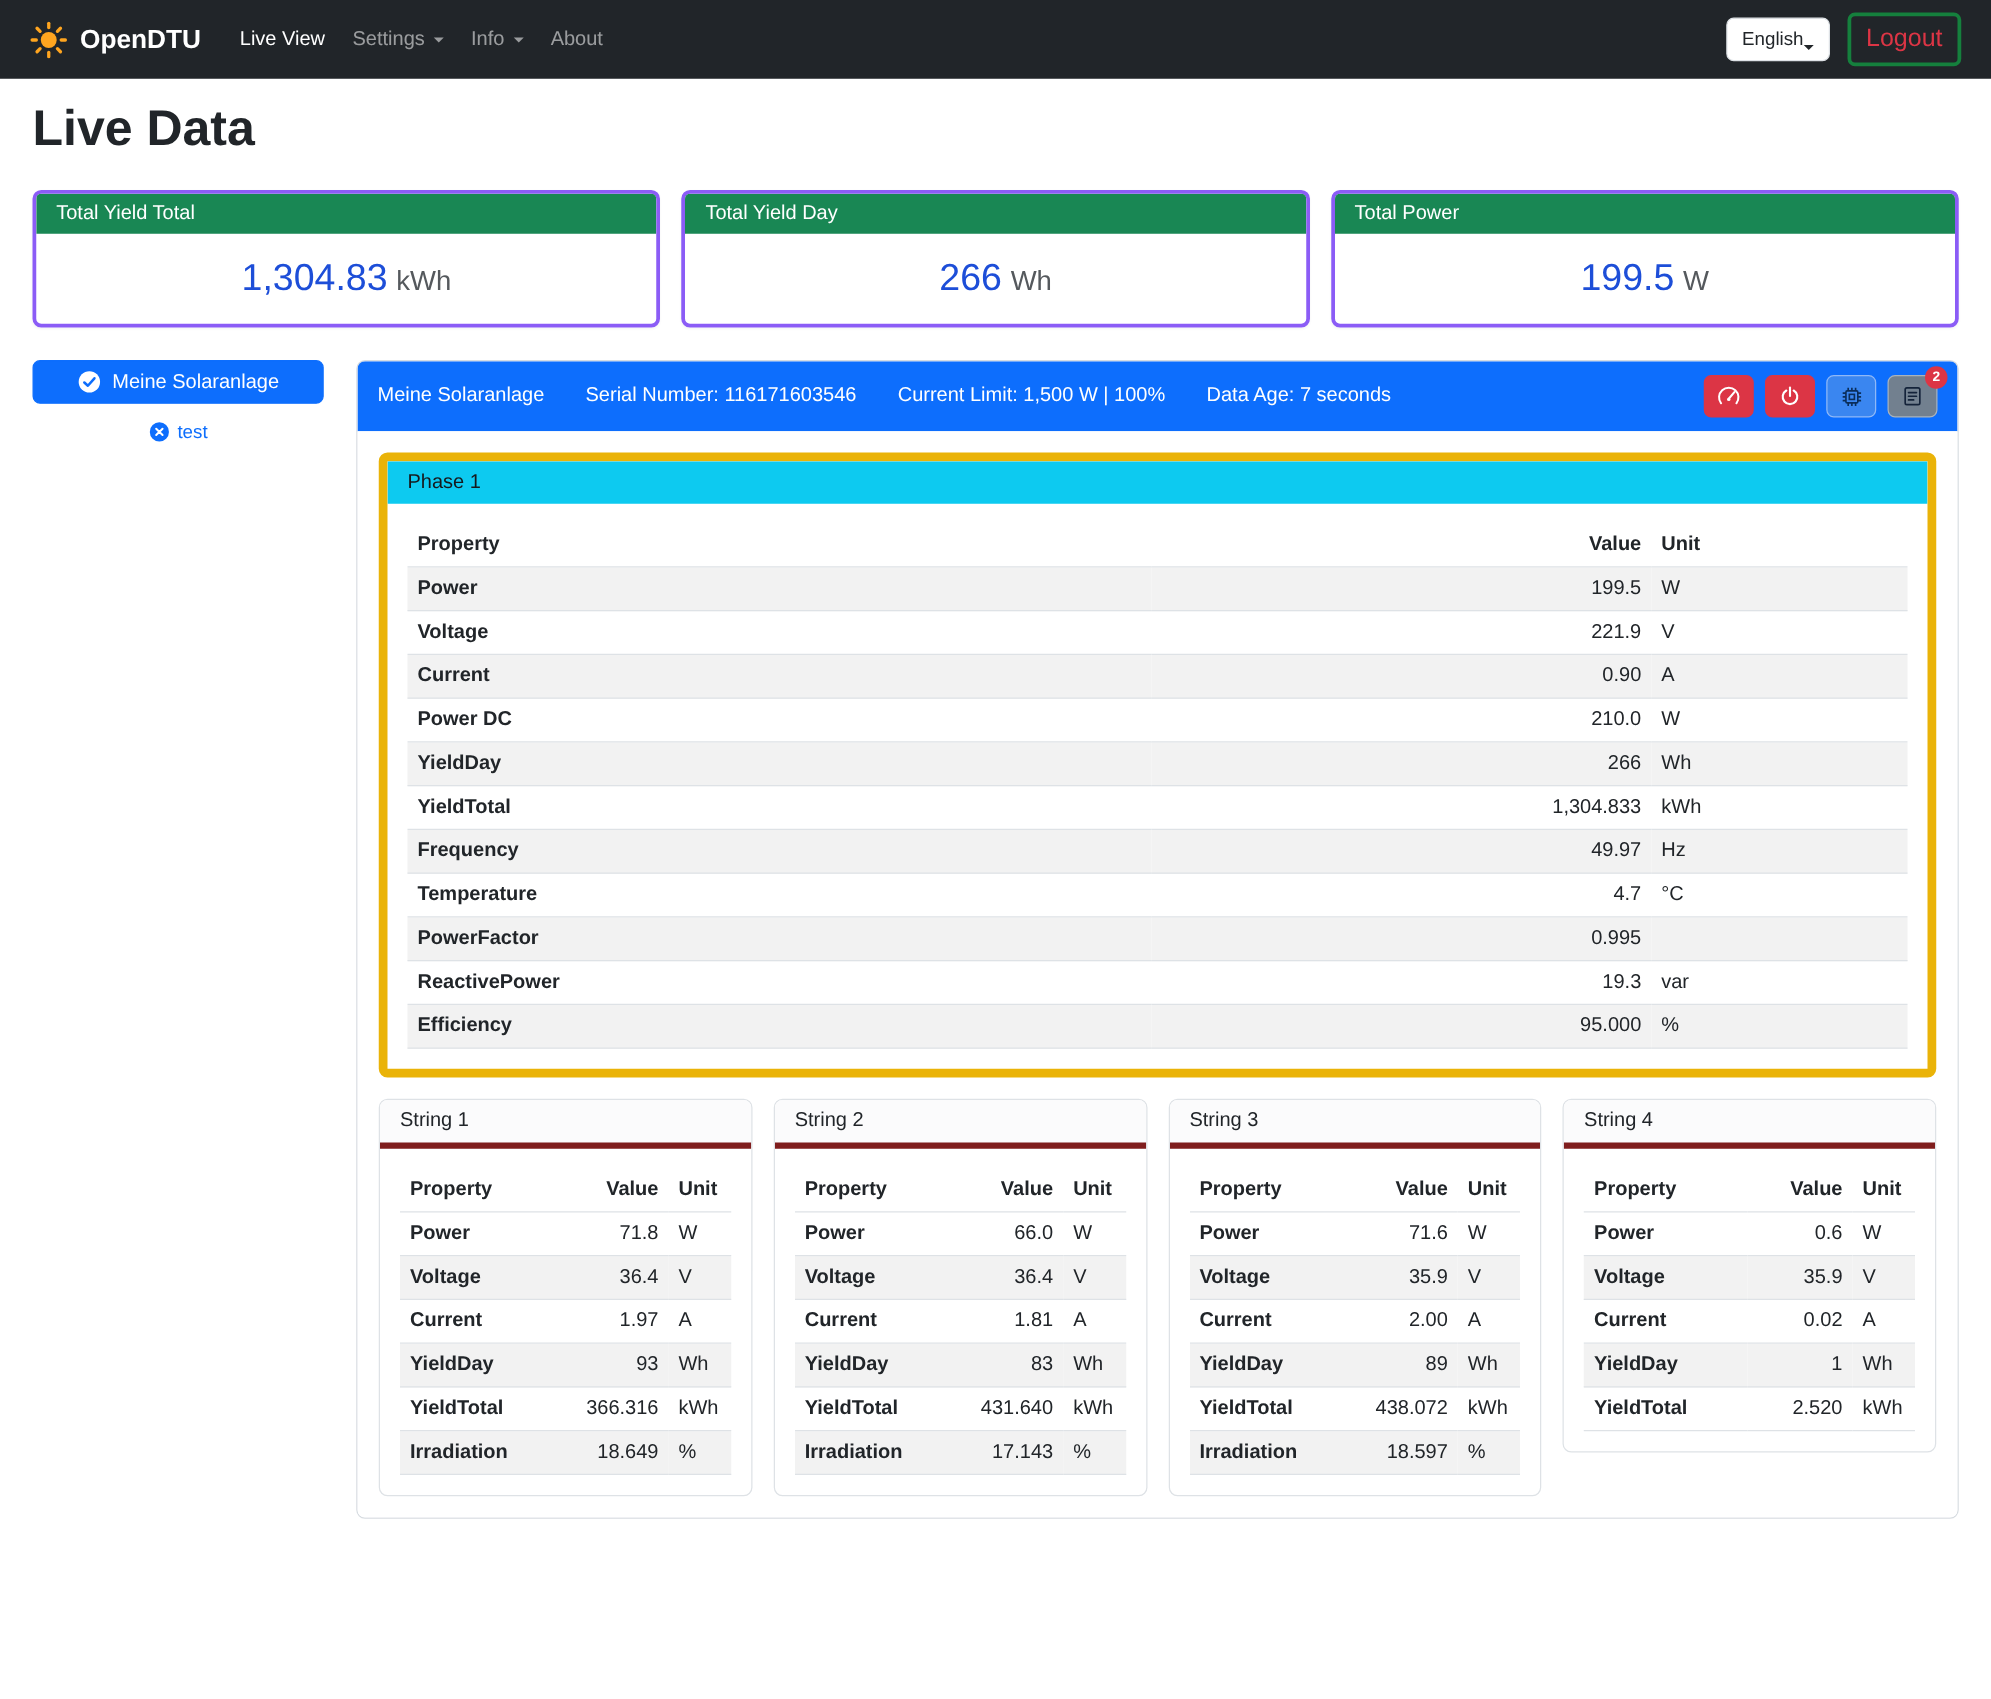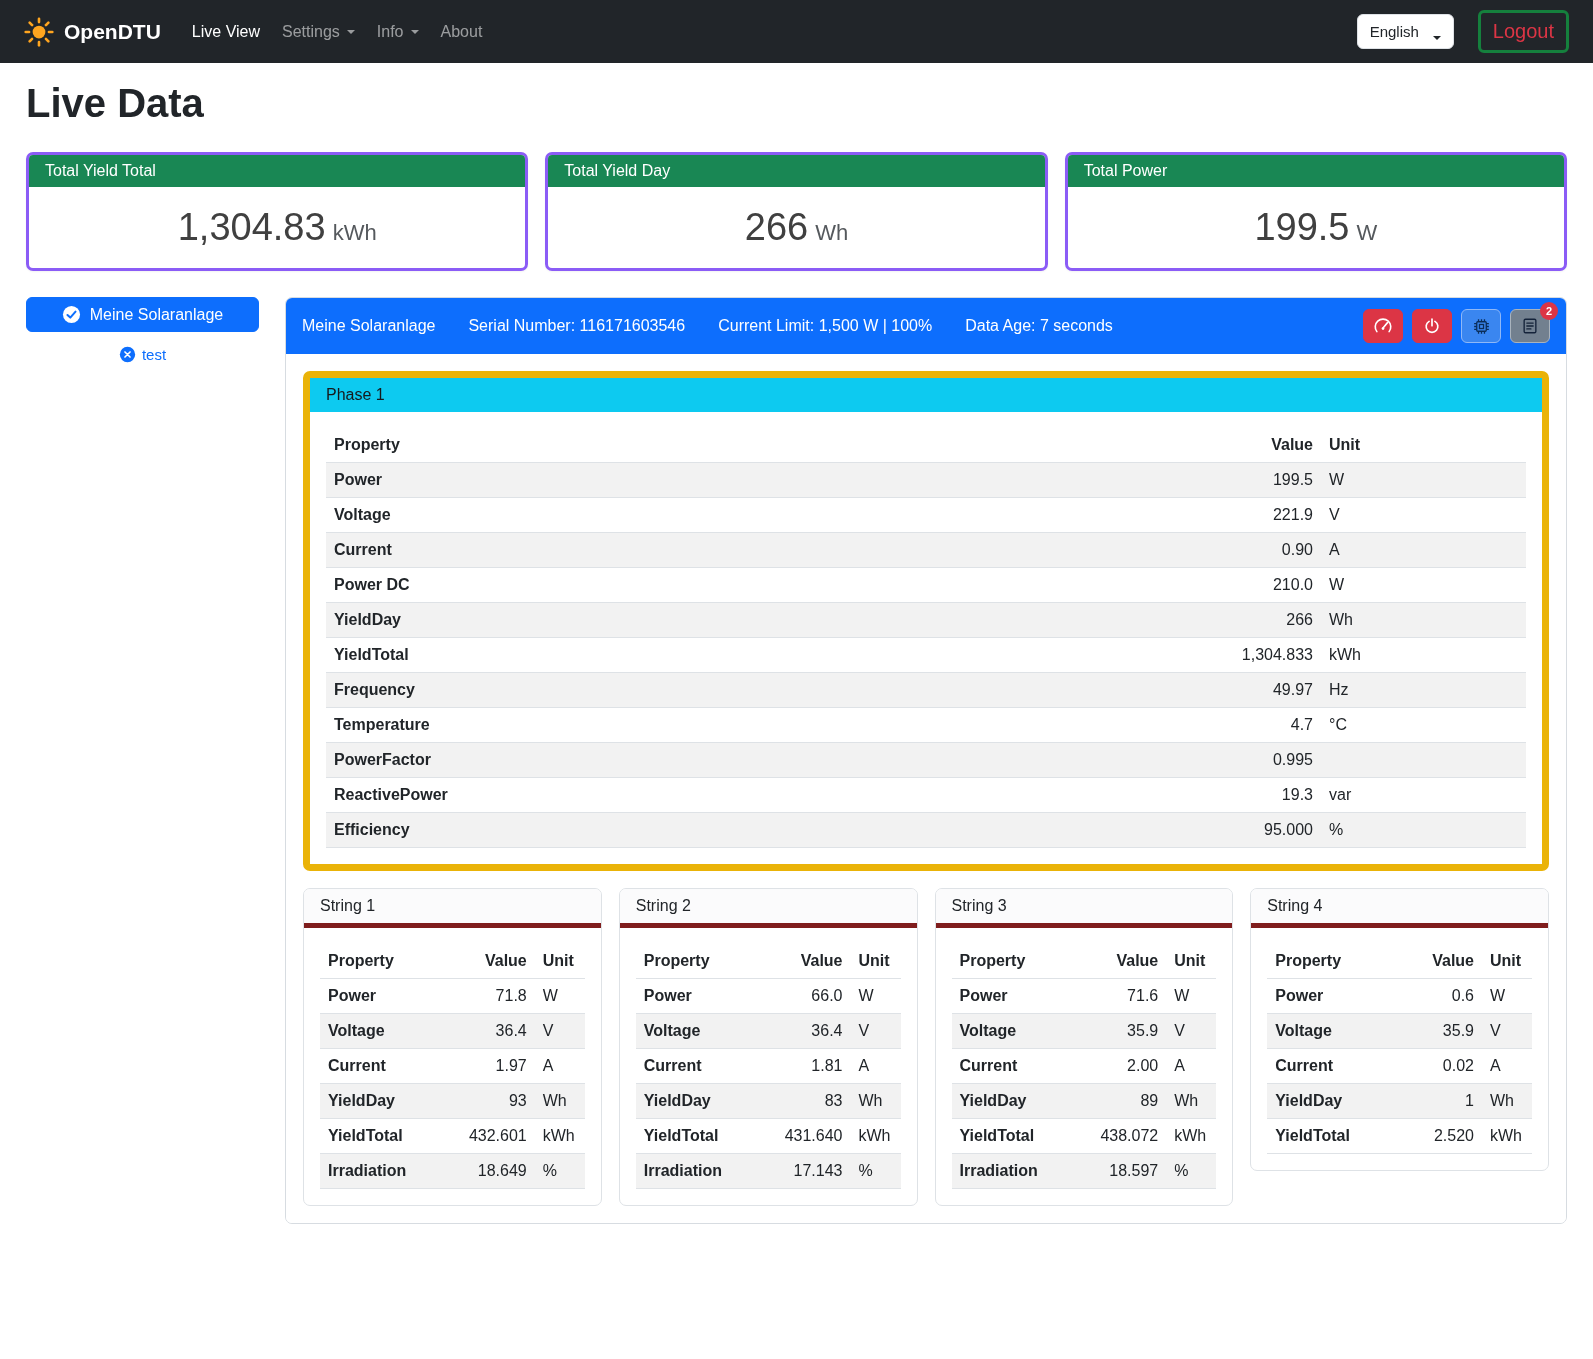--- a/index.html
+++ b/index.html
@@ -11,32 +11,32 @@
   button { font-family: inherit; }
 
   
   .navbar { display: flex; align-items: center; background: #212529; padding: 10px 24px; }
   .brand { display: flex; align-items: center; gap: 10px; color: #fff; font-size: 21px; font-weight: 600; cursor: pointer; }
   .nav-links { display: flex; align-items: center; margin-left: 22px; gap: 4px; }
   .nav-link { color: rgba(255,255,255,.55); padding: 8px 9px; text-decoration: none; cursor: pointer; display: flex; align-items: center; gap: 7px; }
   .nav-link.active { color: #fff; }
   .nav-spacer { flex: 1; }
   .caret { width: 0; height: 0; border-left: 4px solid transparent; border-right: 4px solid transparent; border-top: 4.5px solid currentColor; display: inline-block; }
-  .lang-select { background: #fff; color: #212529; border: 1px solid #dee2e6; border-radius: 6px; padding: 8px 12px; display: flex; align-items: flex-end; gap: 14px; cursor: pointer; font-size: 15px; margin-right: 24px; }
+  .lang-select { background: #fff; color: #212529; border: 1px solid #dee2e6; border-radius: 6px; padding: 8px 12px; display: flex; align-items: flex-end; cursor: pointer; font-size: 15px; margin-right: 14px; }
   .logout-btn { background: transparent; color: #dc3545; border: 3px solid #15803d; border-radius: 6px; padding: 7px 12px; font-size: 20px; cursor: pointer; }
 
   
   .container { padding: 0 26px; }
   .page-title { font-size: 40px; font-weight: 700; margin: 18px 0 26px; }
 
   .summary-row { display: flex; gap: 17px; margin-bottom: 26px; }
   .summary-card { flex: 1; border: 3px solid #8b5cf6; border-radius: 7px; overflow: hidden; box-shadow: 0 1px 2px rgba(0,0,0,.05); }
   .summary-card-header { background: #198754; color: #fff; padding: 7px 16px; font-size: 16px; }
   .summary-card-body { padding: 19px; text-align: center; }
-  .summary-value { font-size: 38px; font-weight: 500; color: #404040; }
+  .summary-value { font-size: 30px; font-weight: 500; color: #1d4ed8; }
   .summary-unit { font-size: 22px; color: #55595d; margin-left: 7px; font-weight: 400; }
 
   .content-row { display: flex; align-items: flex-start; gap: 26px; padding-bottom: 28px; }
 
   
   .sidebar { width: 233px; flex: none; }
   .inverter-btn { width: 100%; background: #0d6efd; border: 1px solid #0d6efd; color: #fff; border-radius: 6px; padding: 7px 10px; font-size: 16px; display: flex; align-items: center; justify-content: center; gap: 9px; cursor: pointer; }
   .test-link { display: flex; align-items: center; justify-content: center; gap: 6px; margin-top: 14px; color: #0d6efd; font-size: 15px; cursor: pointer; text-decoration: none; }
 
   
@@ -336,21 +336,21 @@
                     </tr>
 
                     <tr>
                       <th class="prop">YieldDay</th>
                       <td class="val">93</td>
                       <td class="unit">Wh</td>
                     </tr>
 
                     <tr>
                       <th class="prop">YieldTotal</th>
-                      <td class="val">432.601</td>
+                      <td class="val">366.316</td>
                       <td class="unit">kWh</td>
                     </tr>
 
                     <tr>
                       <th class="prop">Irradiation</th>
                       <td class="val">18.649</td>
                       <td class="unit">%</td>
                     </tr>
                   </tbody>
               </table>

